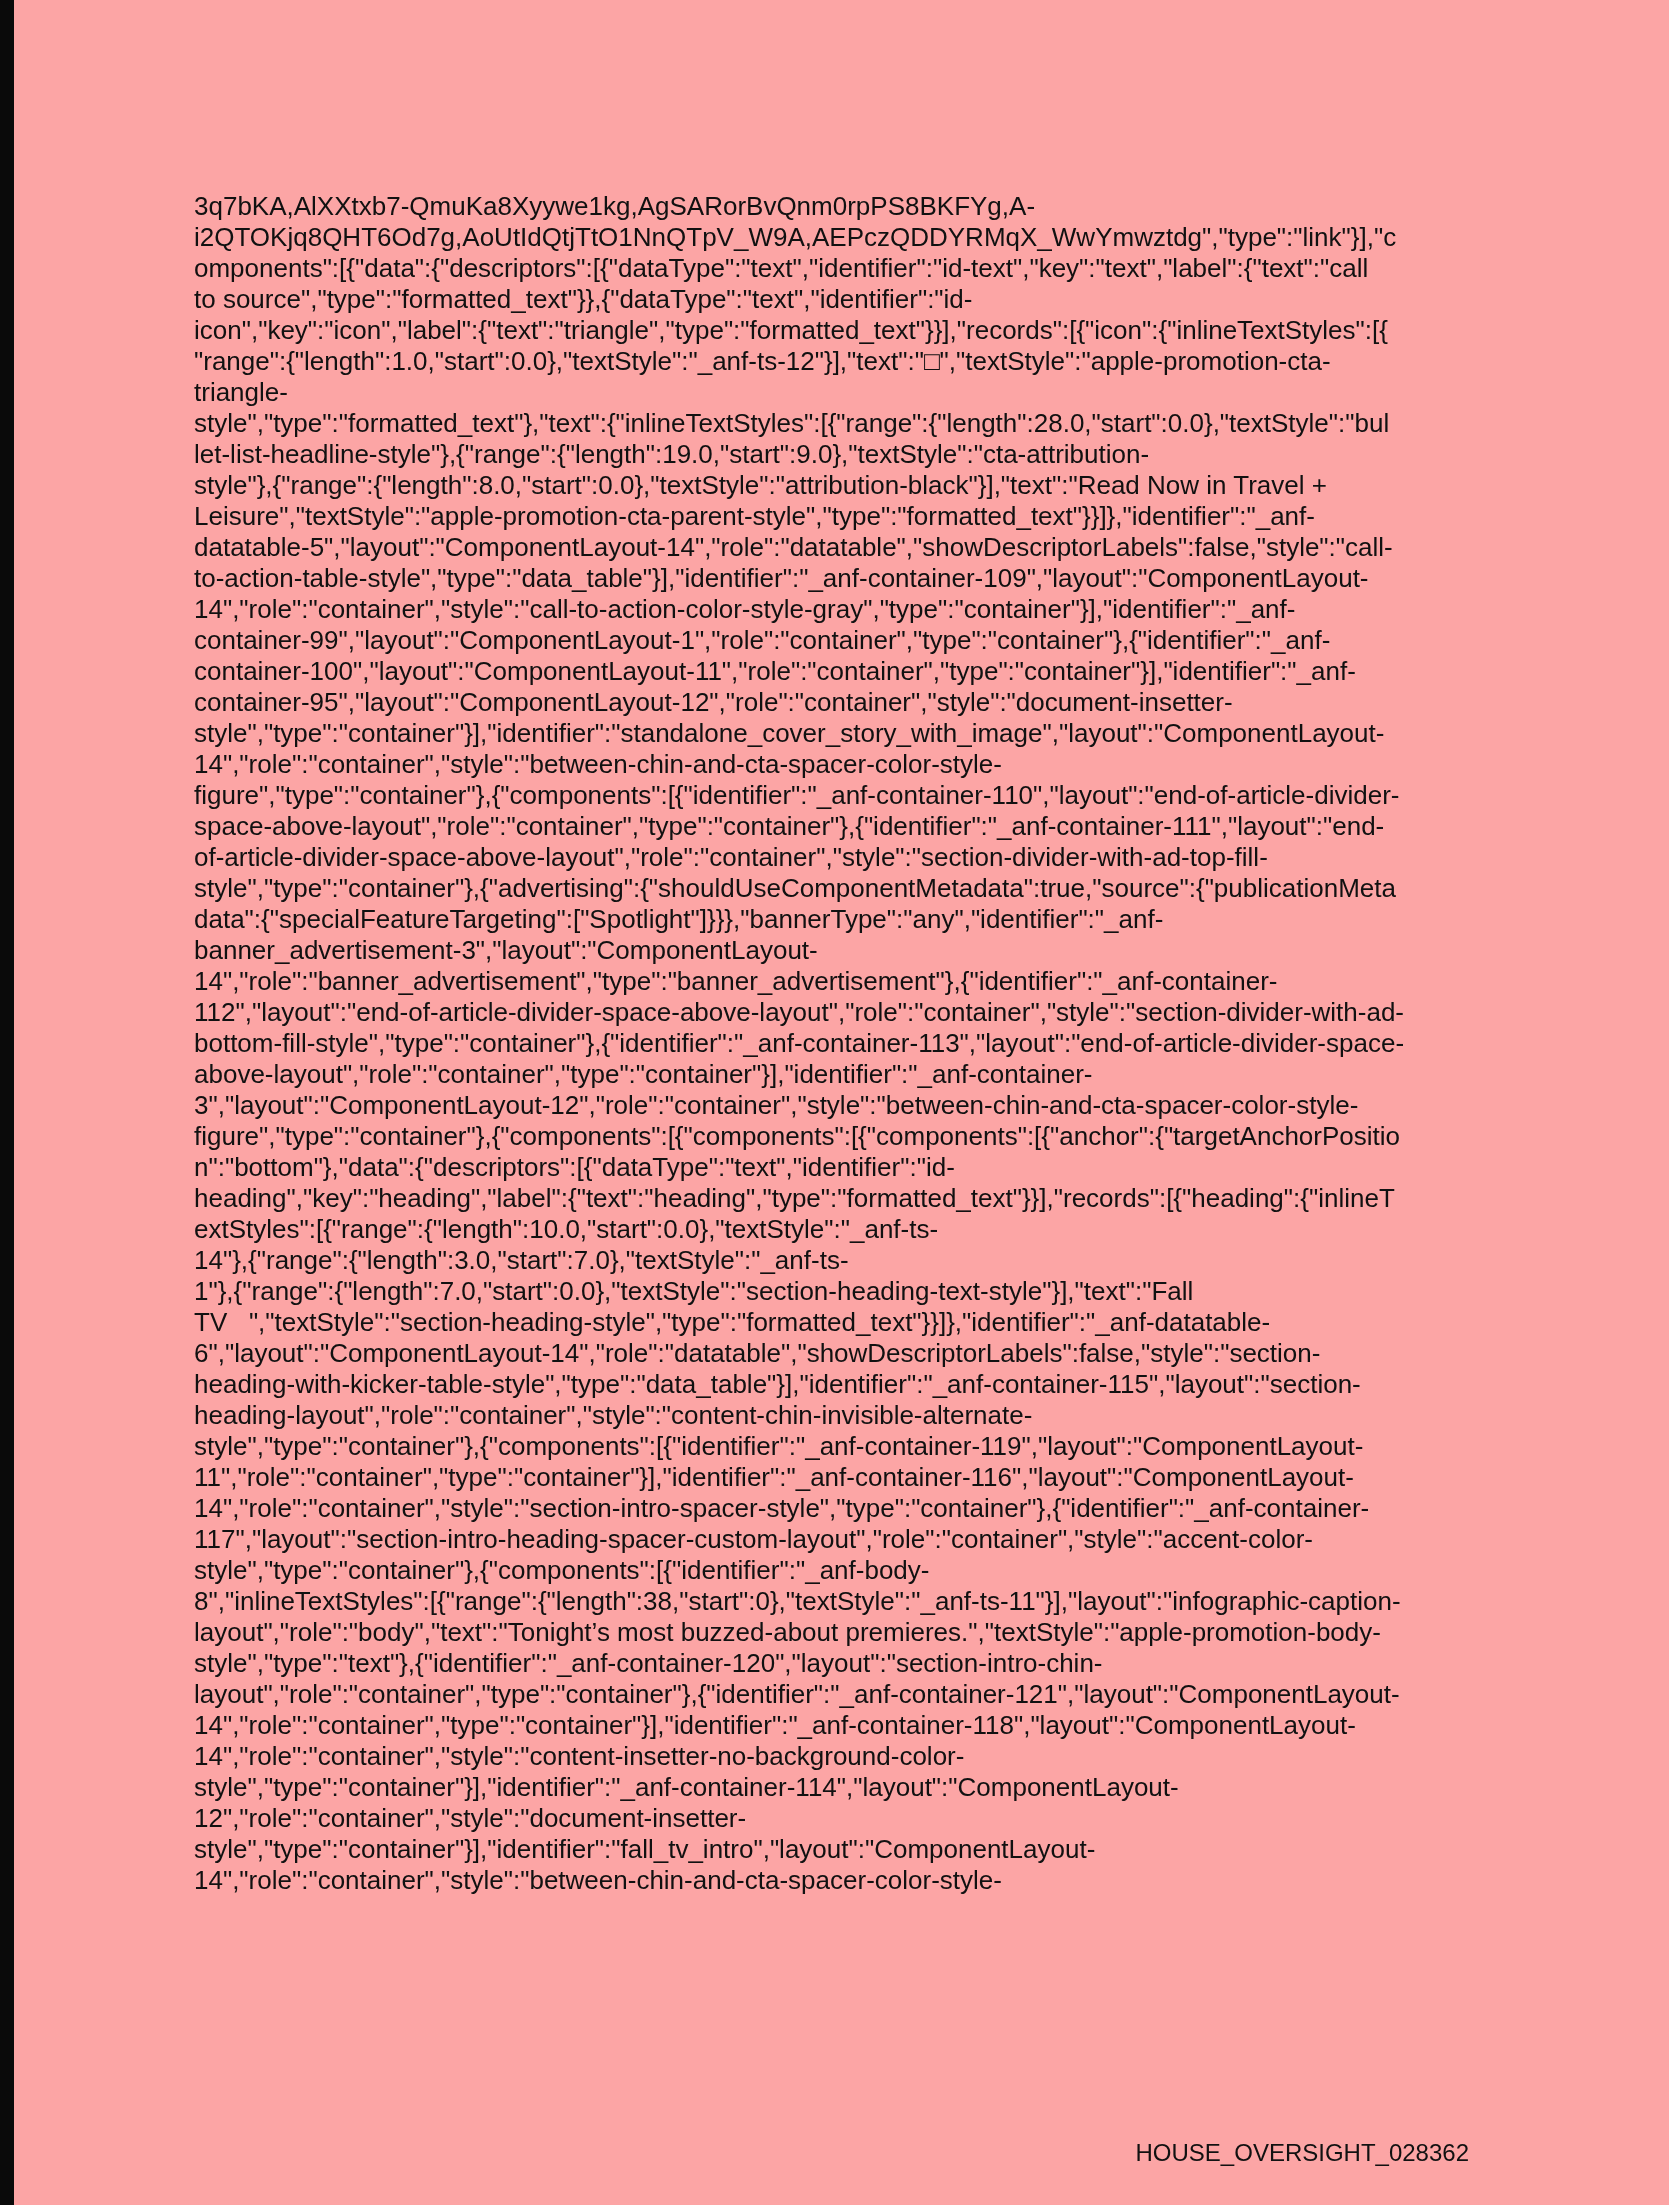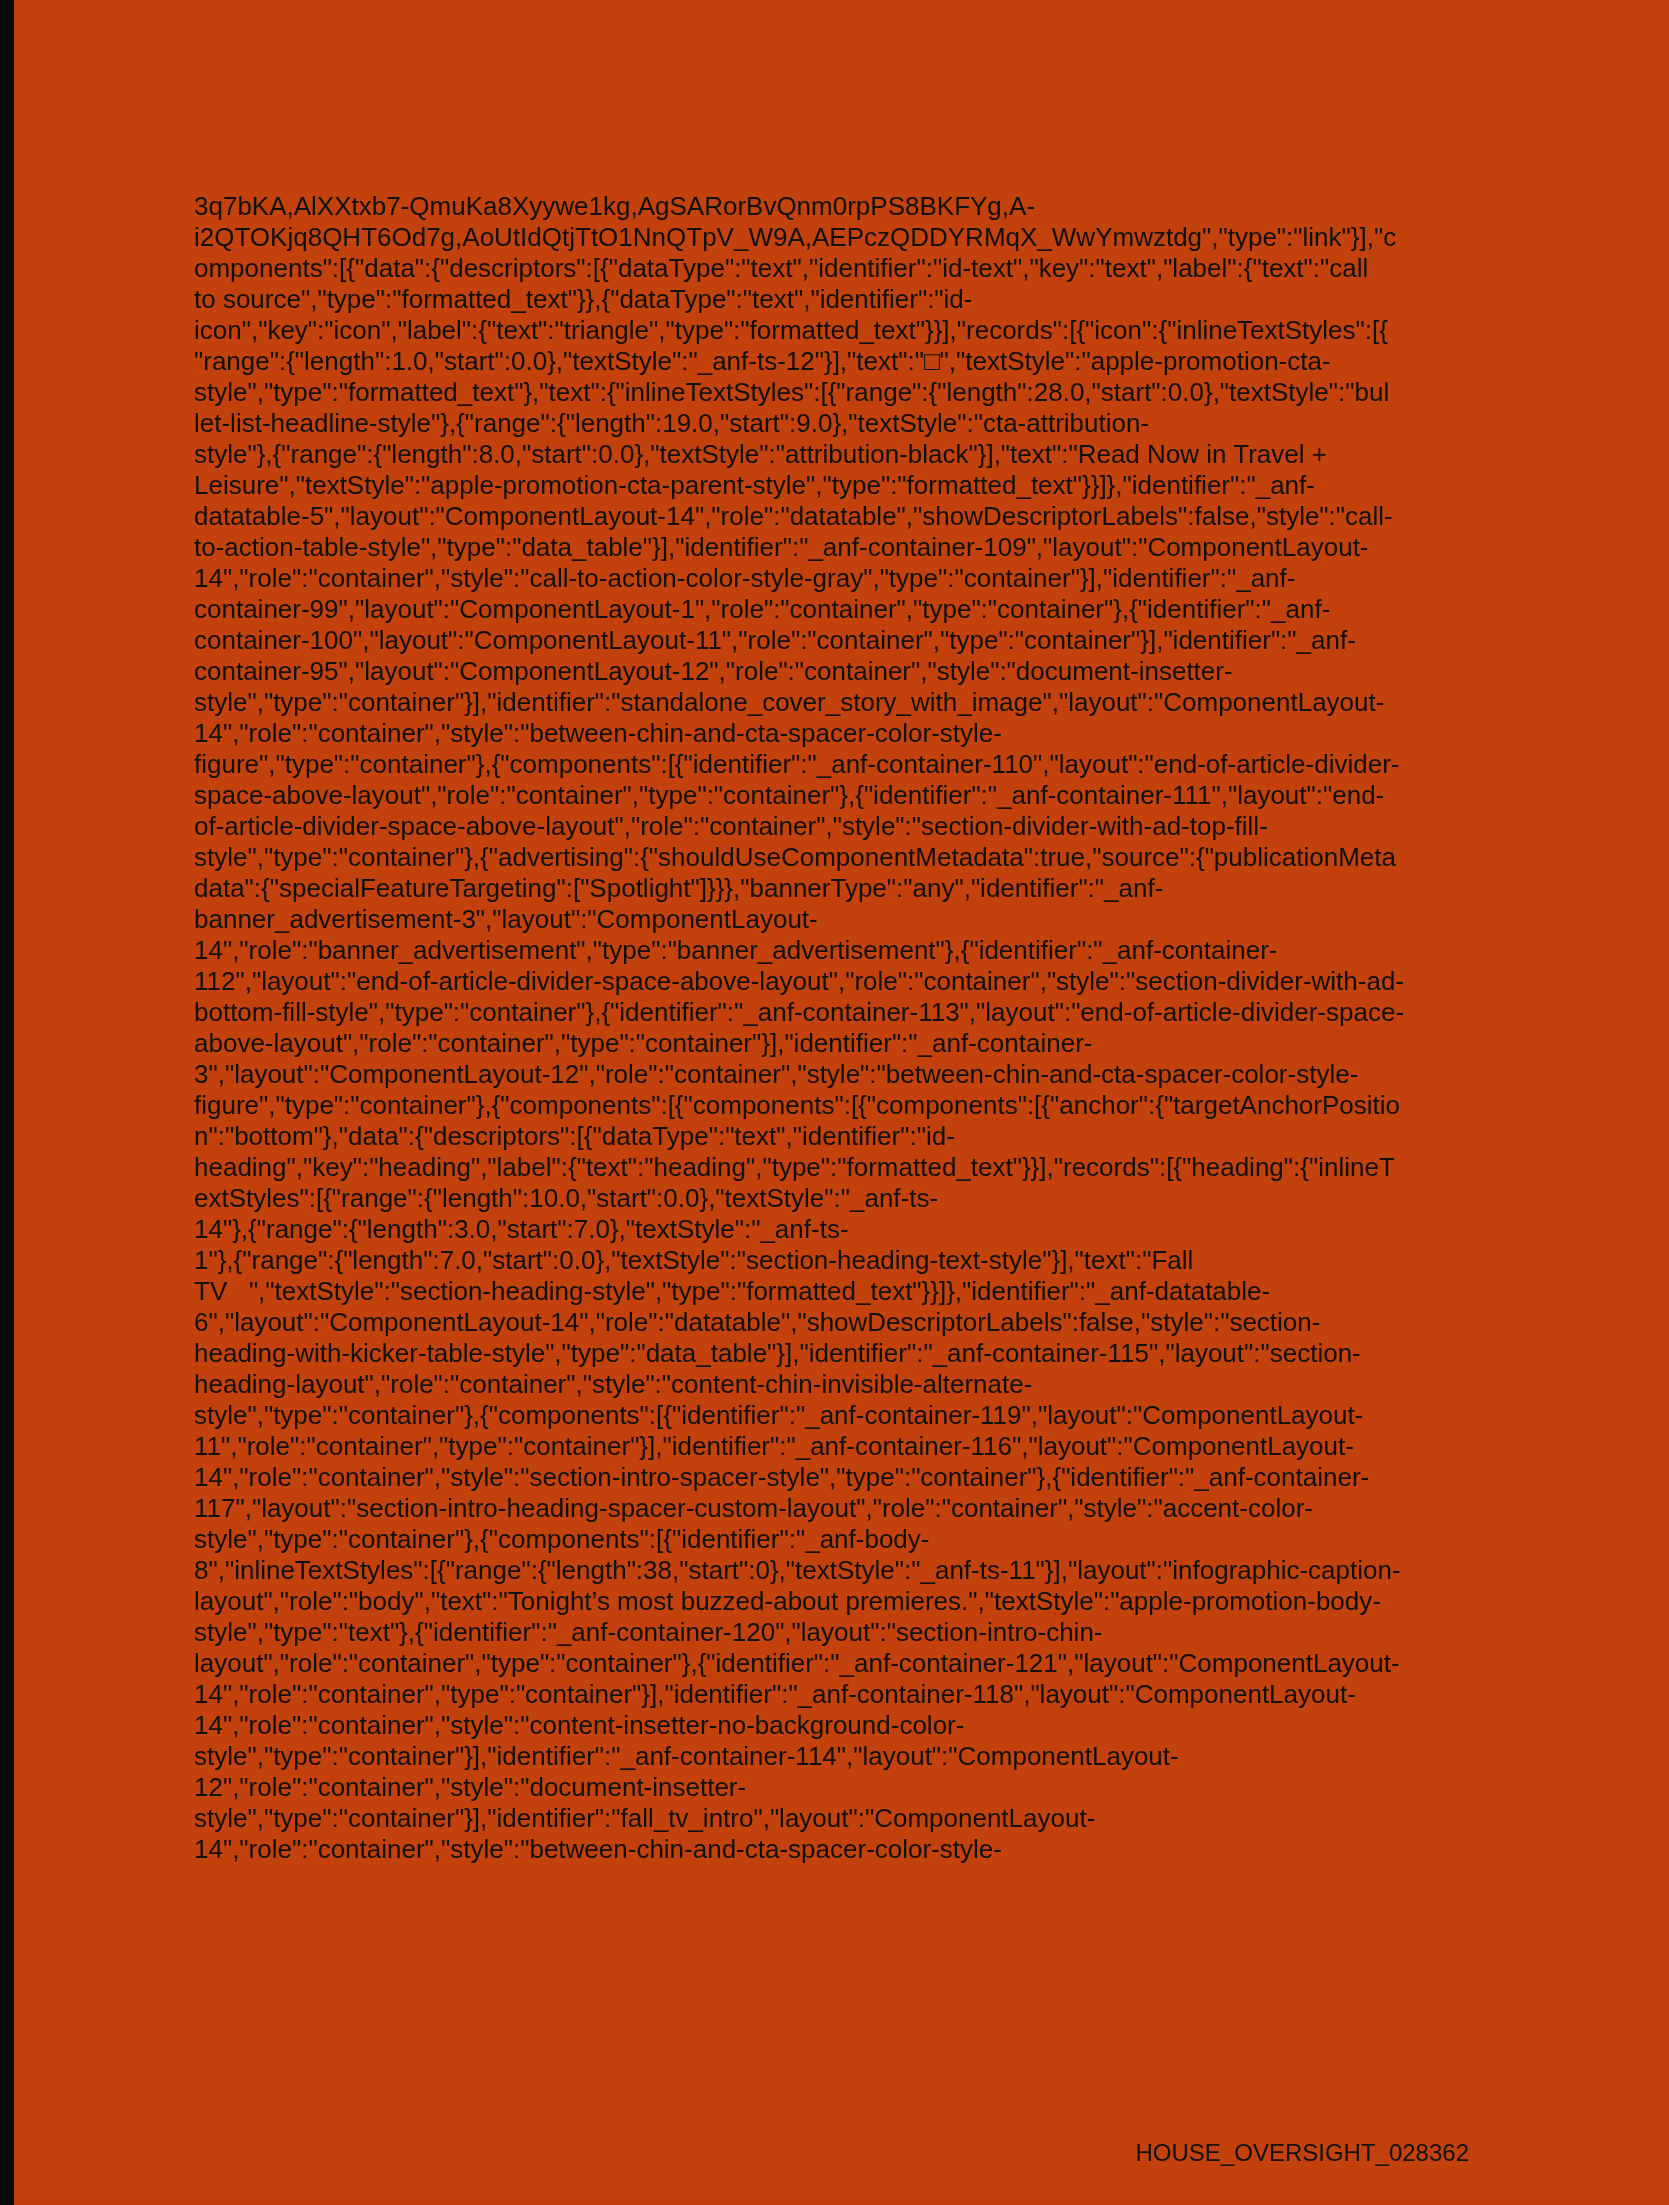--- a/index.html
+++ b/index.html
@@ -4,21 +4,21 @@
 <style>
   html, body {
     margin: 0;
     padding: 0;
     background: #ffffff;
   }
   .page {
     position: relative;
     width: 1669px;
     height: 2205px;
-    background: #c2410c;
+    background: #fca5a5;
     font-family: "Liberation Sans", "DejaVu Sans", sans-serif;
     color: #111111;
     overflow: hidden;
   }
   .scan-edge {
     position: absolute;
     left: 0;
     top: 0;
     bottom: 0;
     width: 14.4px;
@@ -51,20 +51,21 @@
 
 <div class="page">
   <div class="scan-edge"></div>
   <div class="text-block">
       <div class="text-line">3q7bKA,AlXXtxb7-QmuKa8Xyywe1kg,AgSARorBvQnm0rpPS8BKFYg,A-</div>
       <div class="text-line">i2QTOKjq8QHT6Od7g,AoUtIdQtjTtO1NnQTpV_W9A,AEPczQDDYRMqX_WwYmwztdg","type":"link"}],"c</div>
       <div class="text-line">omponents":[{"data":{"descriptors":[{"dataType":"text","identifier":"id-text","key":"text","label":{"text":"call</div>
       <div class="text-line">to source","type":"formatted_text"}},{"dataType":"text","identifier":"id-</div>
       <div class="text-line">icon","key":"icon","label":{"text":"triangle","type":"formatted_text"}}],"records":[{"icon":{"inlineTextStyles":[{</div>
       <div class="text-line">"range":{"length":1.0,"start":0.0},"textStyle":"_anf-ts-12"}],"text":"□","textStyle":"apple-promotion-cta-</div>
+      <div class="text-line">triangle-</div>
       <div class="text-line">style","type":"formatted_text"},"text":{"inlineTextStyles":[{"range":{"length":28.0,"start":0.0},"textStyle":"bul</div>
       <div class="text-line">let-list-headline-style"},{"range":{"length":19.0,"start":9.0},"textStyle":"cta-attribution-</div>
       <div class="text-line">style"},{"range":{"length":8.0,"start":0.0},"textStyle":"attribution-black"}],"text":"Read Now in Travel +</div>
       <div class="text-line">Leisure","textStyle":"apple-promotion-cta-parent-style","type":"formatted_text"}}]},"identifier":"_anf-</div>
       <div class="text-line">datatable-5","layout":"ComponentLayout-14","role":"datatable","showDescriptorLabels":false,"style":"call-</div>
       <div class="text-line">to-action-table-style","type":"data_table"}],"identifier":"_anf-container-109","layout":"ComponentLayout-</div>
       <div class="text-line">14","role":"container","style":"call-to-action-color-style-gray","type":"container"}],"identifier":"_anf-</div>
       <div class="text-line">container-99","layout":"ComponentLayout-1","role":"container","type":"container"},{"identifier":"_anf-</div>
       <div class="text-line">container-100","layout":"ComponentLayout-11","role":"container","type":"container"}],"identifier":"_anf-</div>
       <div class="text-line">container-95","layout":"ComponentLayout-12","role":"container","style":"document-insetter-</div>

